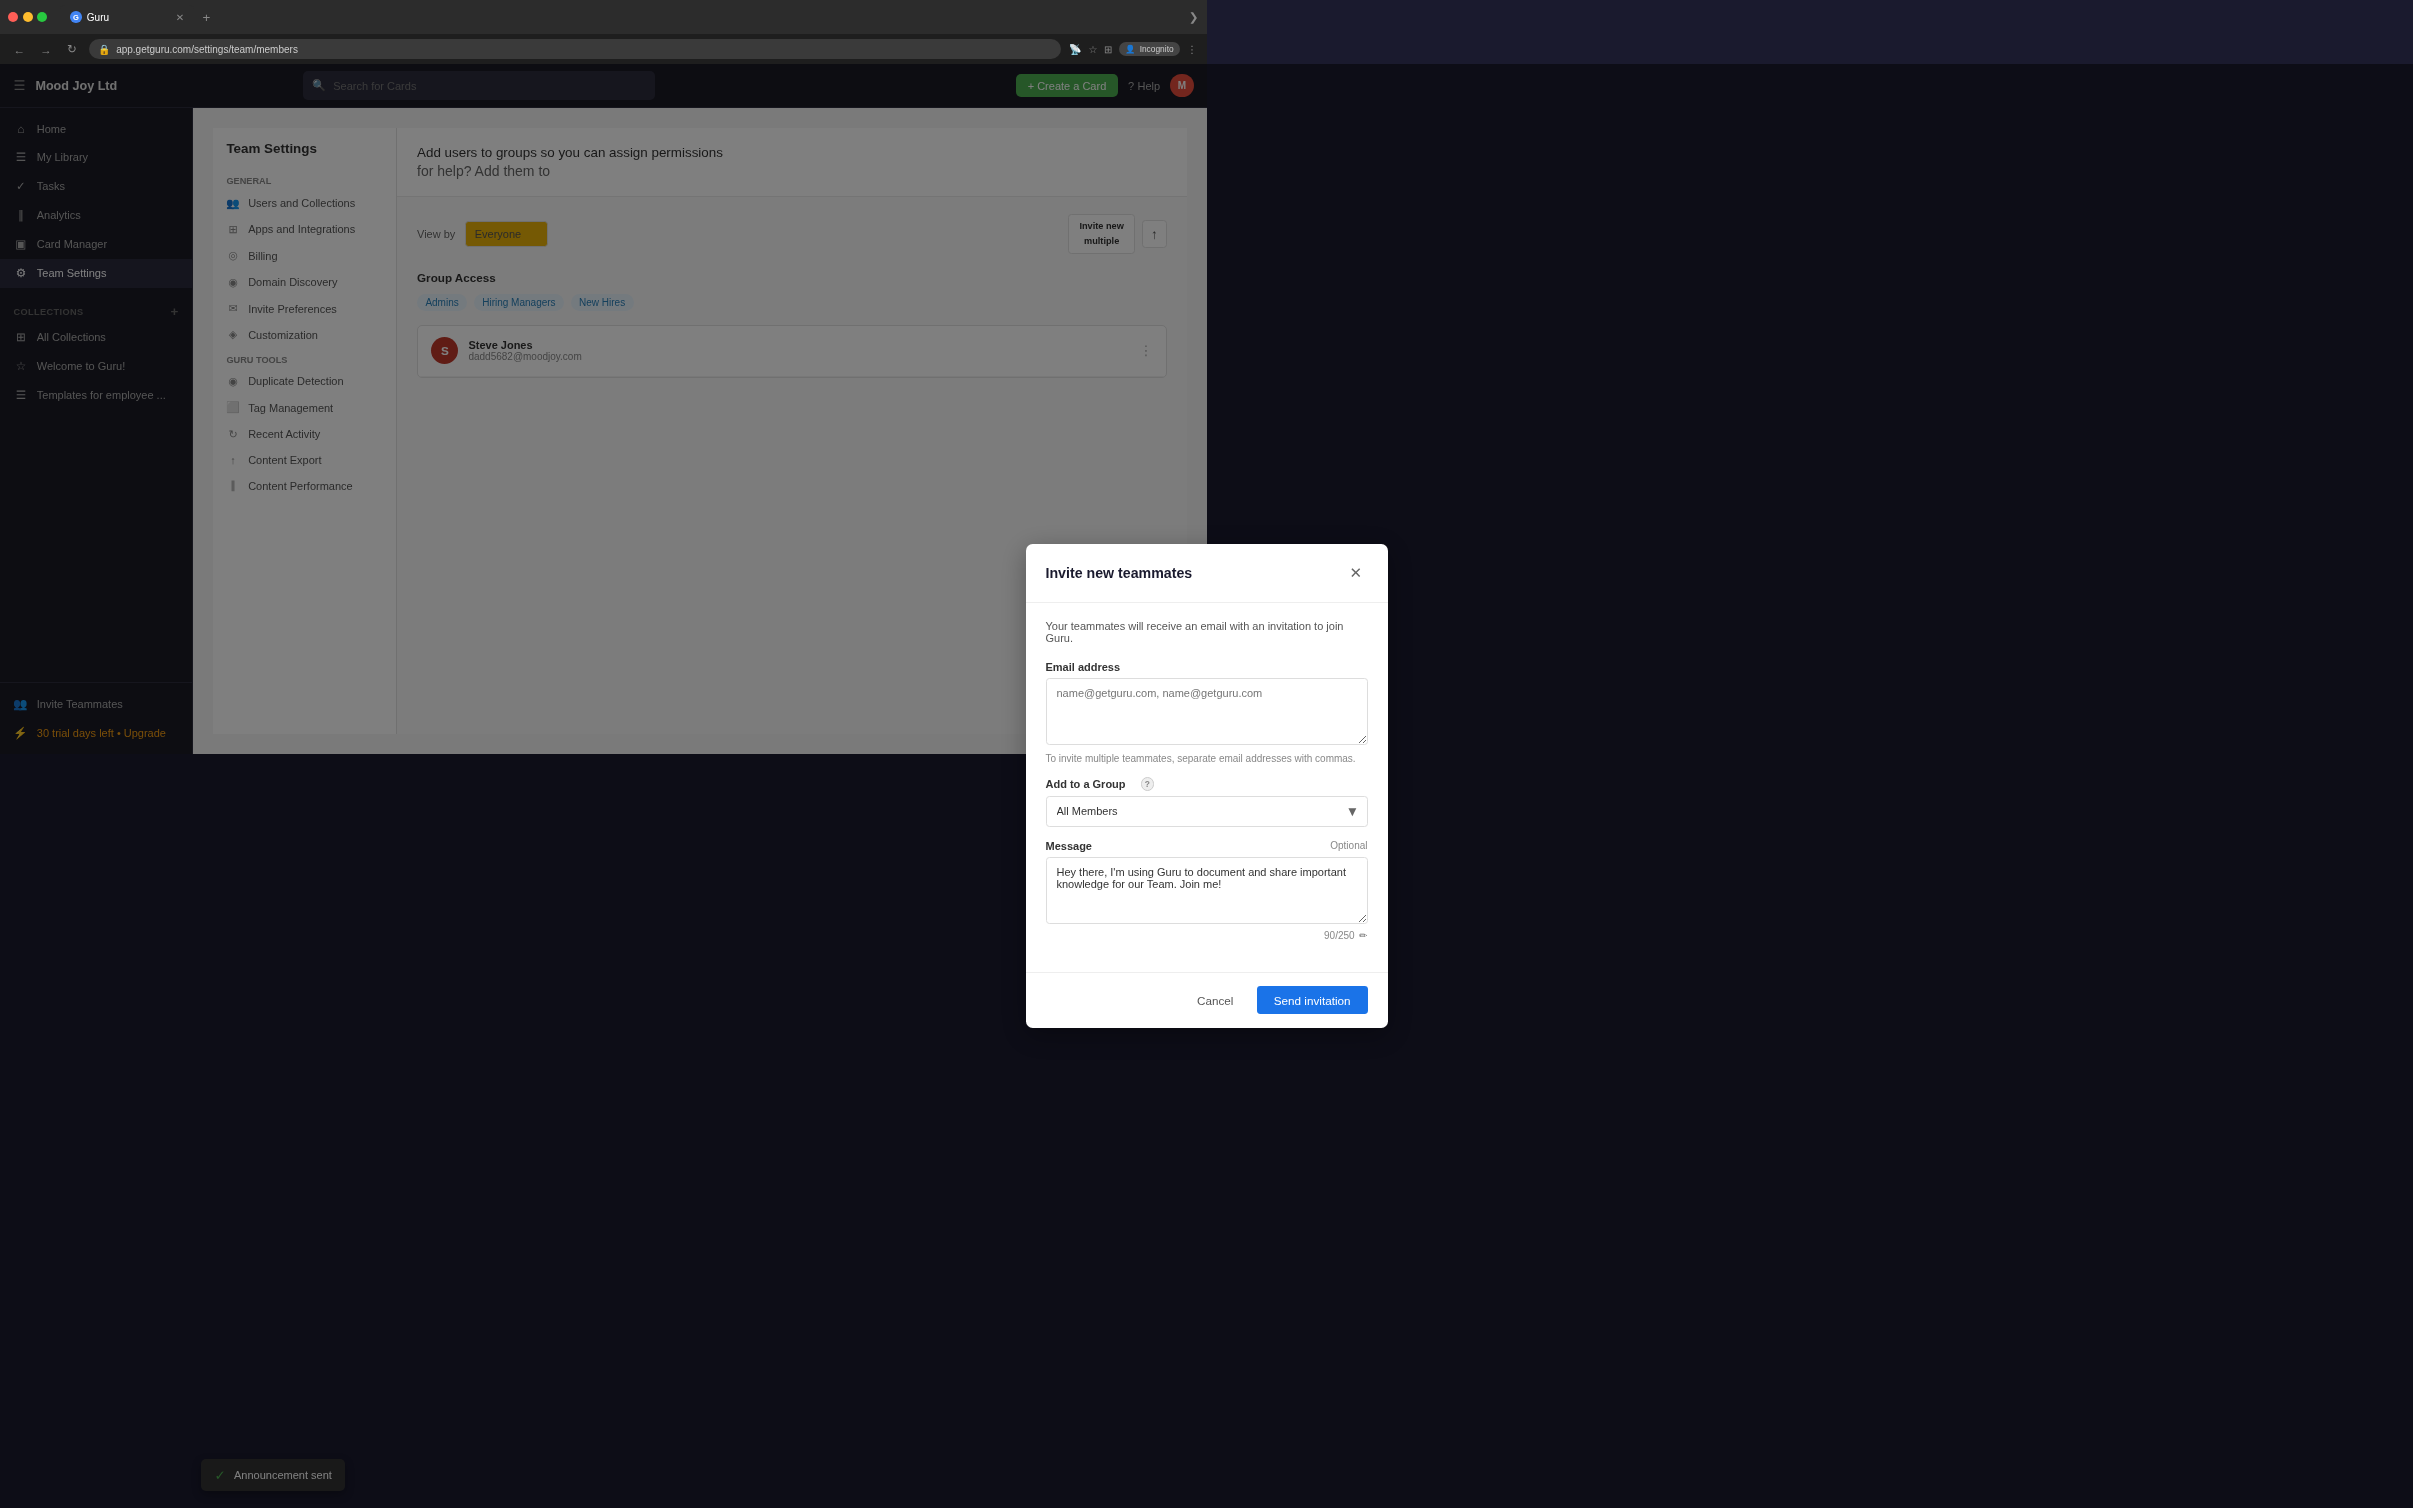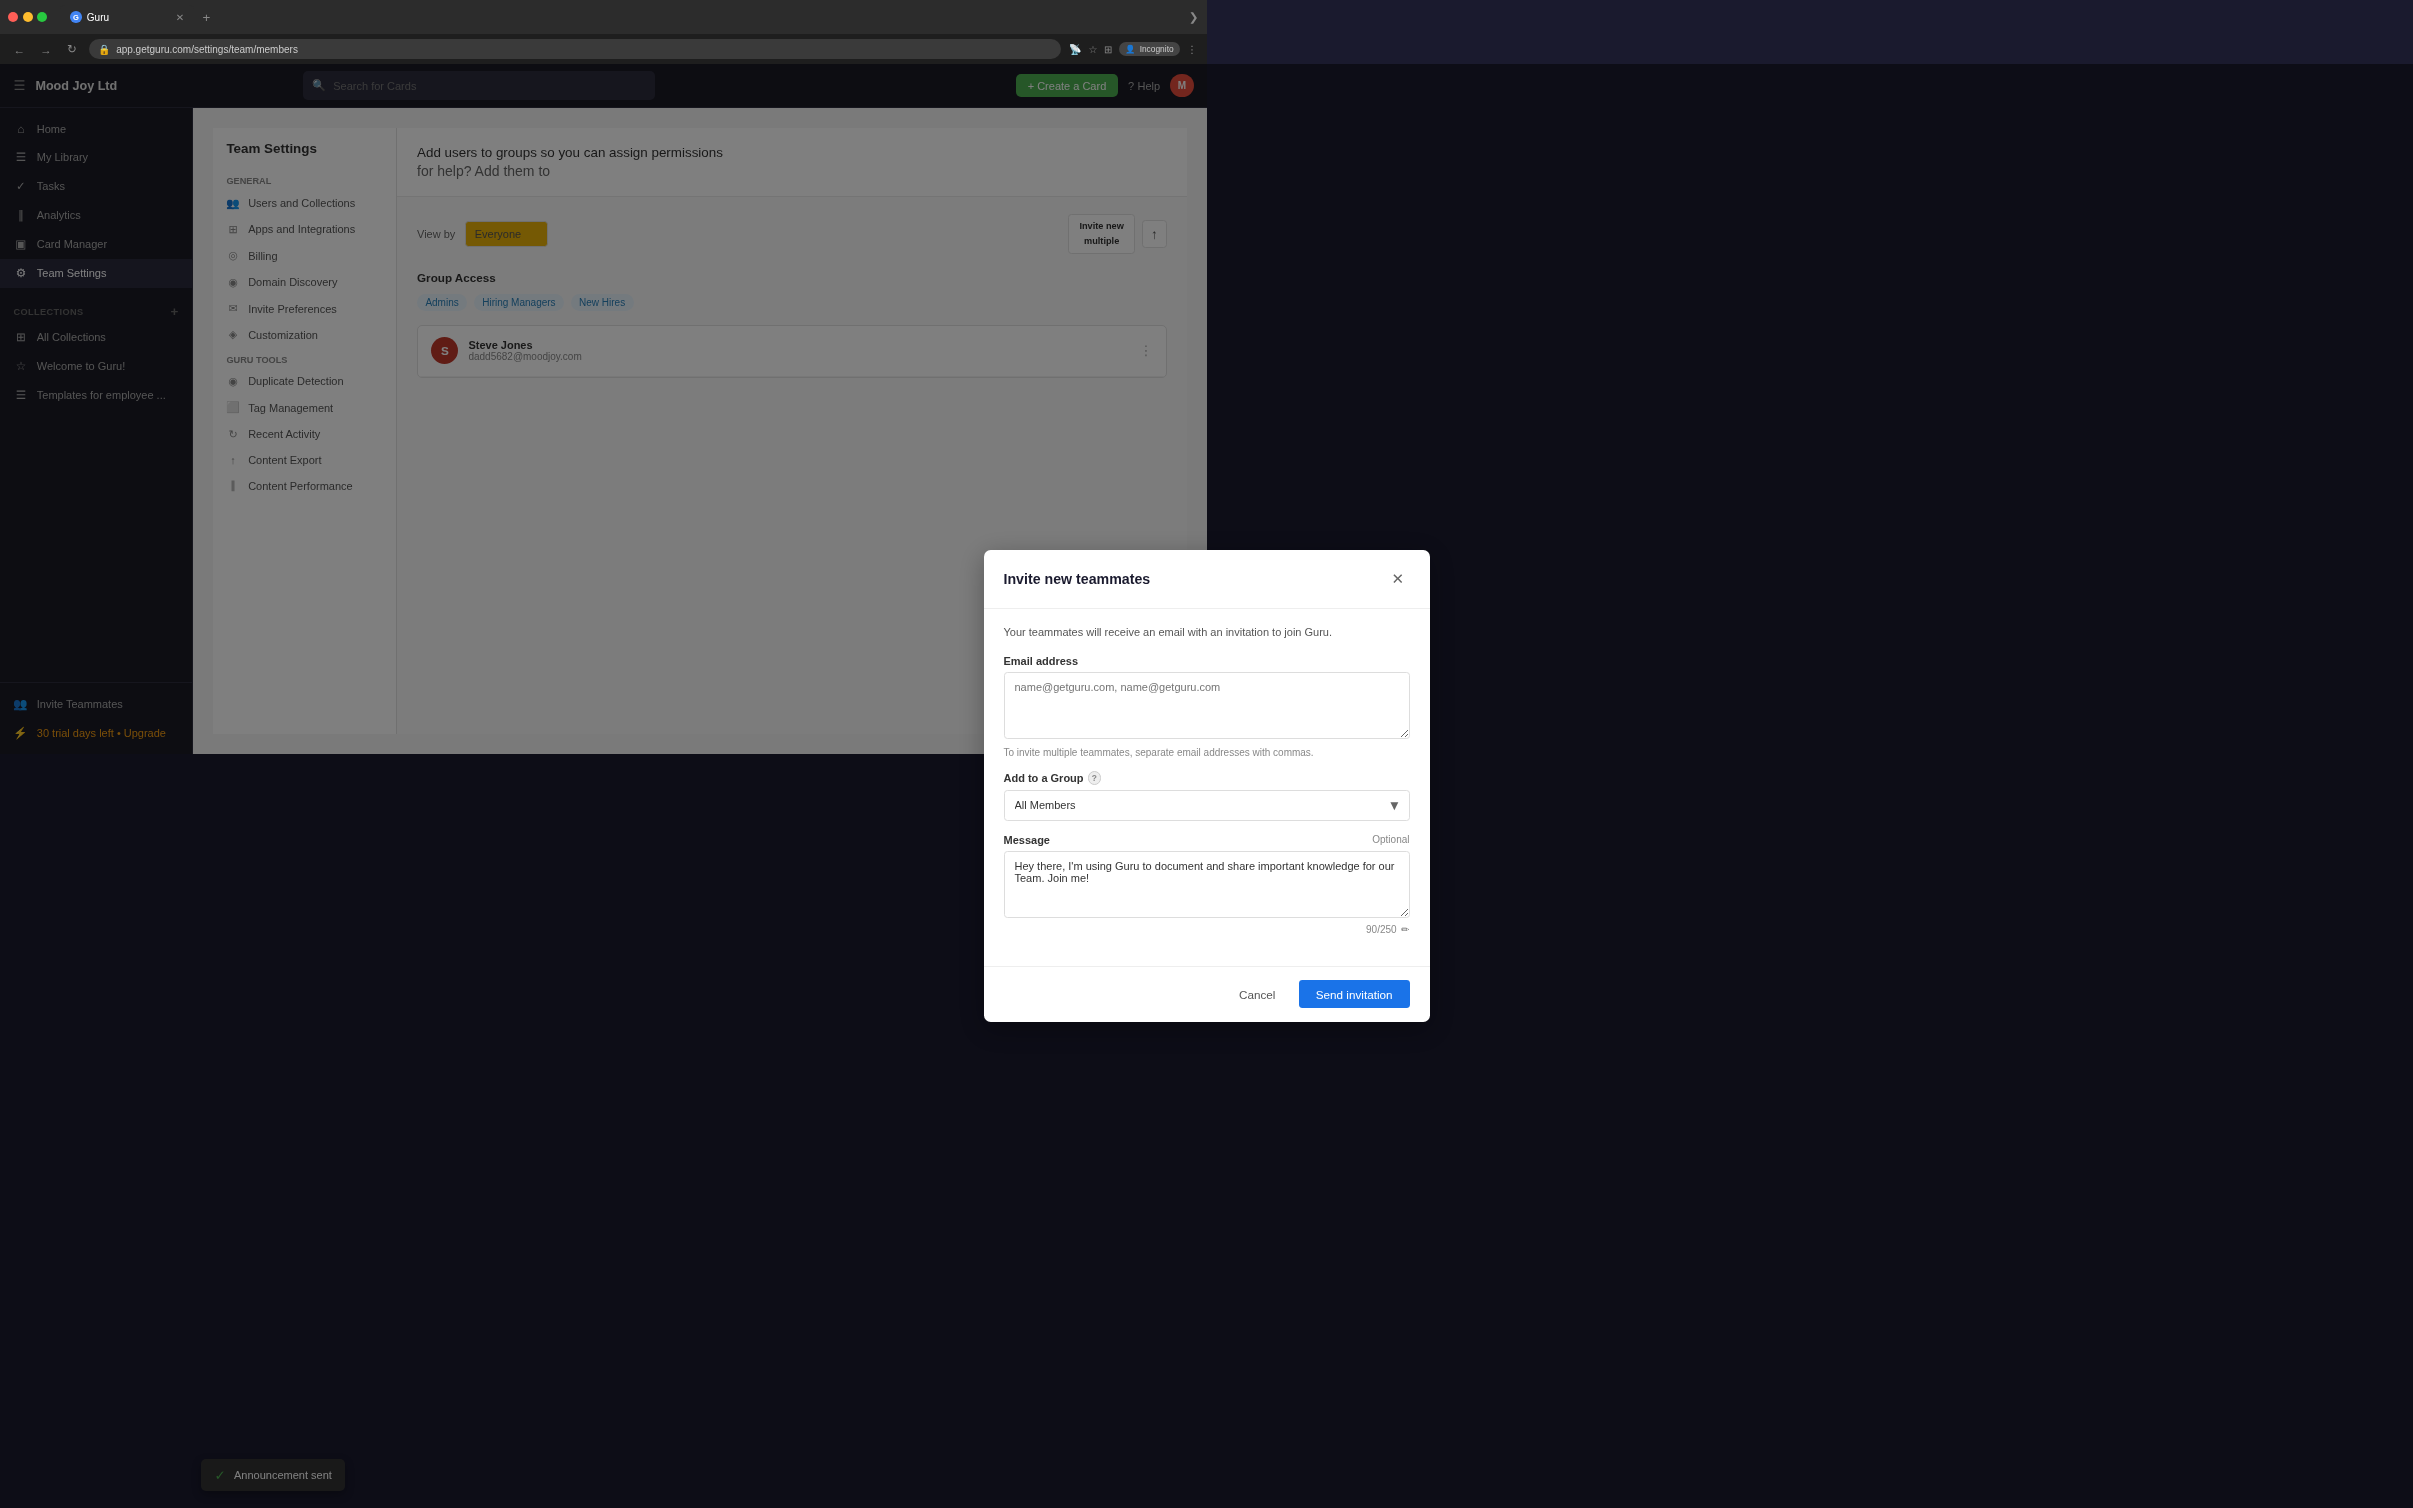--- a/index.html
+++ b/index.html
@@ -91,37 +91,37 @@
     .member-name { font-size: 11px; font-weight: 600; color: #333; }
     .member-email { font-size: 10px; color: #888; }
     .member-menu { color: #aaa; cursor: pointer; font-size: 13.4px; }
 
     
     .announcement-bar { position: fixed; bottom: 17px; left: 201px; background: #333; color: white; padding: 8.4px 13.4px; border-radius: 5px; display: flex; align-items: center; gap: 8.4px; font-size: 11px; z-index: 100; box-shadow: 0 3.4px 10px rgba(0,0,0,0.3); }
     .check-icon { color: #4CAF50; font-size: 13.4px; }
 
     
     .modal-overlay { position: fixed; top: 64px; left: 0; right: 0; bottom: 0; background: rgba(0,0,0,0.5); display: flex; align-items: center; justify-content: center; z-index: 200; }
-    .modal { background: white; border-radius: 6.7px; width: 446px; max-height: 80vh; overflow-y: auto; box-shadow: 0 6.7px 27px rgba(0,0,0,0.3); }
+    .modal { background: white; border-radius: 6.7px; width: 362px; max-height: 80vh; overflow-y: auto; box-shadow: 0 6.7px 27px rgba(0,0,0,0.3); }
     .modal-header { display: flex; align-items: center; justify-content: space-between; padding: 17px 20px; border-bottom: 0.8px solid #eee; }
     .modal-title { font-size: 14.2px; font-weight: 700; color: #1a1a2e; }
     .modal-close { background: none; border: none; font-size: 15px; color: #666; cursor: pointer; width: 23.5px; height: 23.5px; display: flex; align-items: center; justify-content: center; border-radius: 3.4px; }
     .modal-body { padding: 17px 20px; }
     .modal-desc { font-size: 11px; color: #555; margin-bottom: 17px; }
     .form-group { margin-bottom: 13.4px; }
     .form-label { font-size: 11px; font-weight: 600; color: #333; margin-bottom: 5px; display: block; }
     .form-textarea { width: 100%; border: 0.8px solid #ddd; border-radius: 3.4px; padding: 8.4px 10px; font-size: 11px; color: #333; resize: vertical; min-height: 67px; outline: none; font-family: inherit; }
     .form-hint { font-size: 10px; color: #888; margin-top: 5px; }
     .form-select-wrap { position: relative; }
     .form-select { width: 100%; border: 0.8px solid #ddd; border-radius: 3.4px; padding: 8.4px 27px 8.4px 10px; font-size: 11px; color: #333; appearance: none; cursor: pointer; background: white; outline: none; }
     .select-arrow { position: absolute; right: 8.4px; top: 50%; transform: translateY(-50%); color: #666; pointer-events: none; }
     .label-optional { color: #888; font-size: 10px; font-weight: normal; float: right; }
     .char-count { text-align: right; font-size: 10px; color: #888; margin-top: 3.4px; }
     .char-count-icon { color: #666; margin-left: 1.7px; }
-    .add-to-group-label { display: flex; align-items: center; gap: 4px; }
+    .add-to-group-label { display: flex; align-items: center; gap: 15px; }
     .help-circle { color: #888; font-size: 11.7px; cursor: pointer; }
     .modal-footer { display: flex; align-items: center; justify-content: flex-end; gap: 10px; padding: 13.4px 20px; border-top: 0.8px solid #eee; }
     .btn-cancel { background: none; border: none; font-size: 11.7px; color: #555; cursor: pointer; padding: 6.7px 13.4px; border-radius: 3.4px; }
     .btn-send { background: #1a73e8; color: white; border: none; font-size: 11.7px; padding: 7.5px 17px; border-radius: 3.4px; cursor: pointer; font-weight: 500; }
 
     .blinking-cursor::after { content: '|'; animation: blink 1s infinite; }
     @keyframes blink { 0%,50% { opacity: 1; } 51%,100% { opacity: 0; } }
   </style>
 </head>
 <body>

